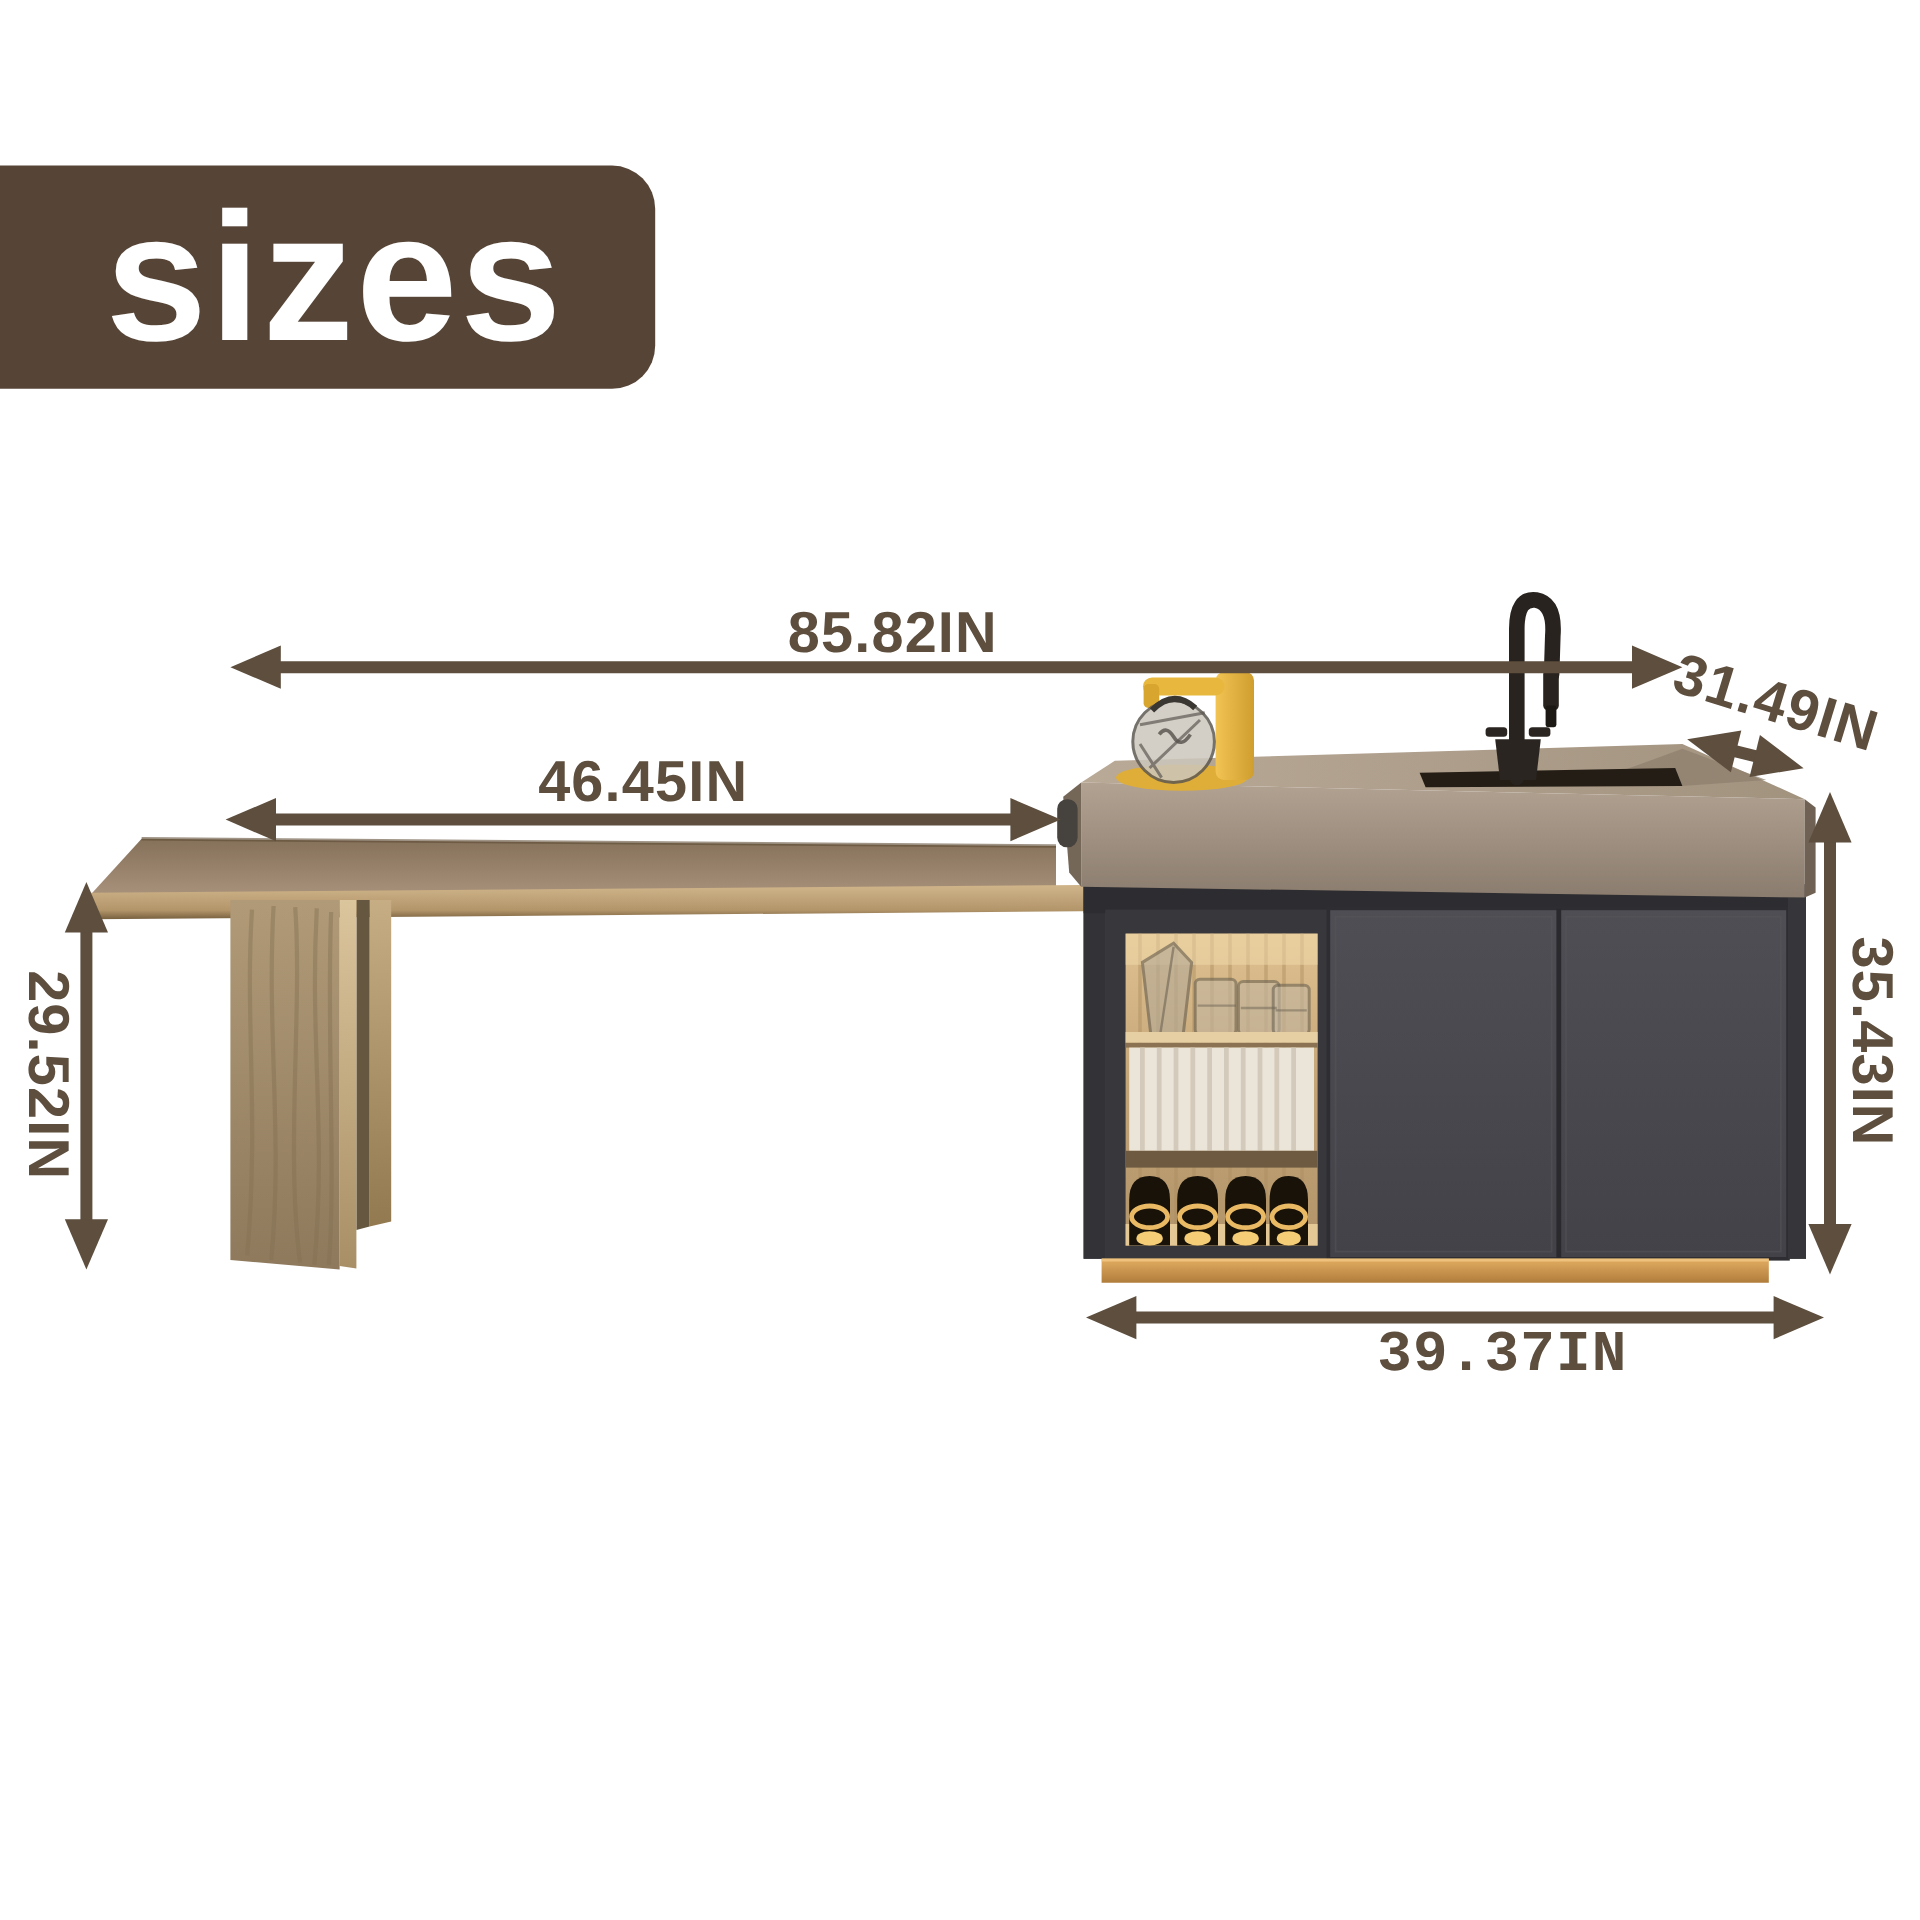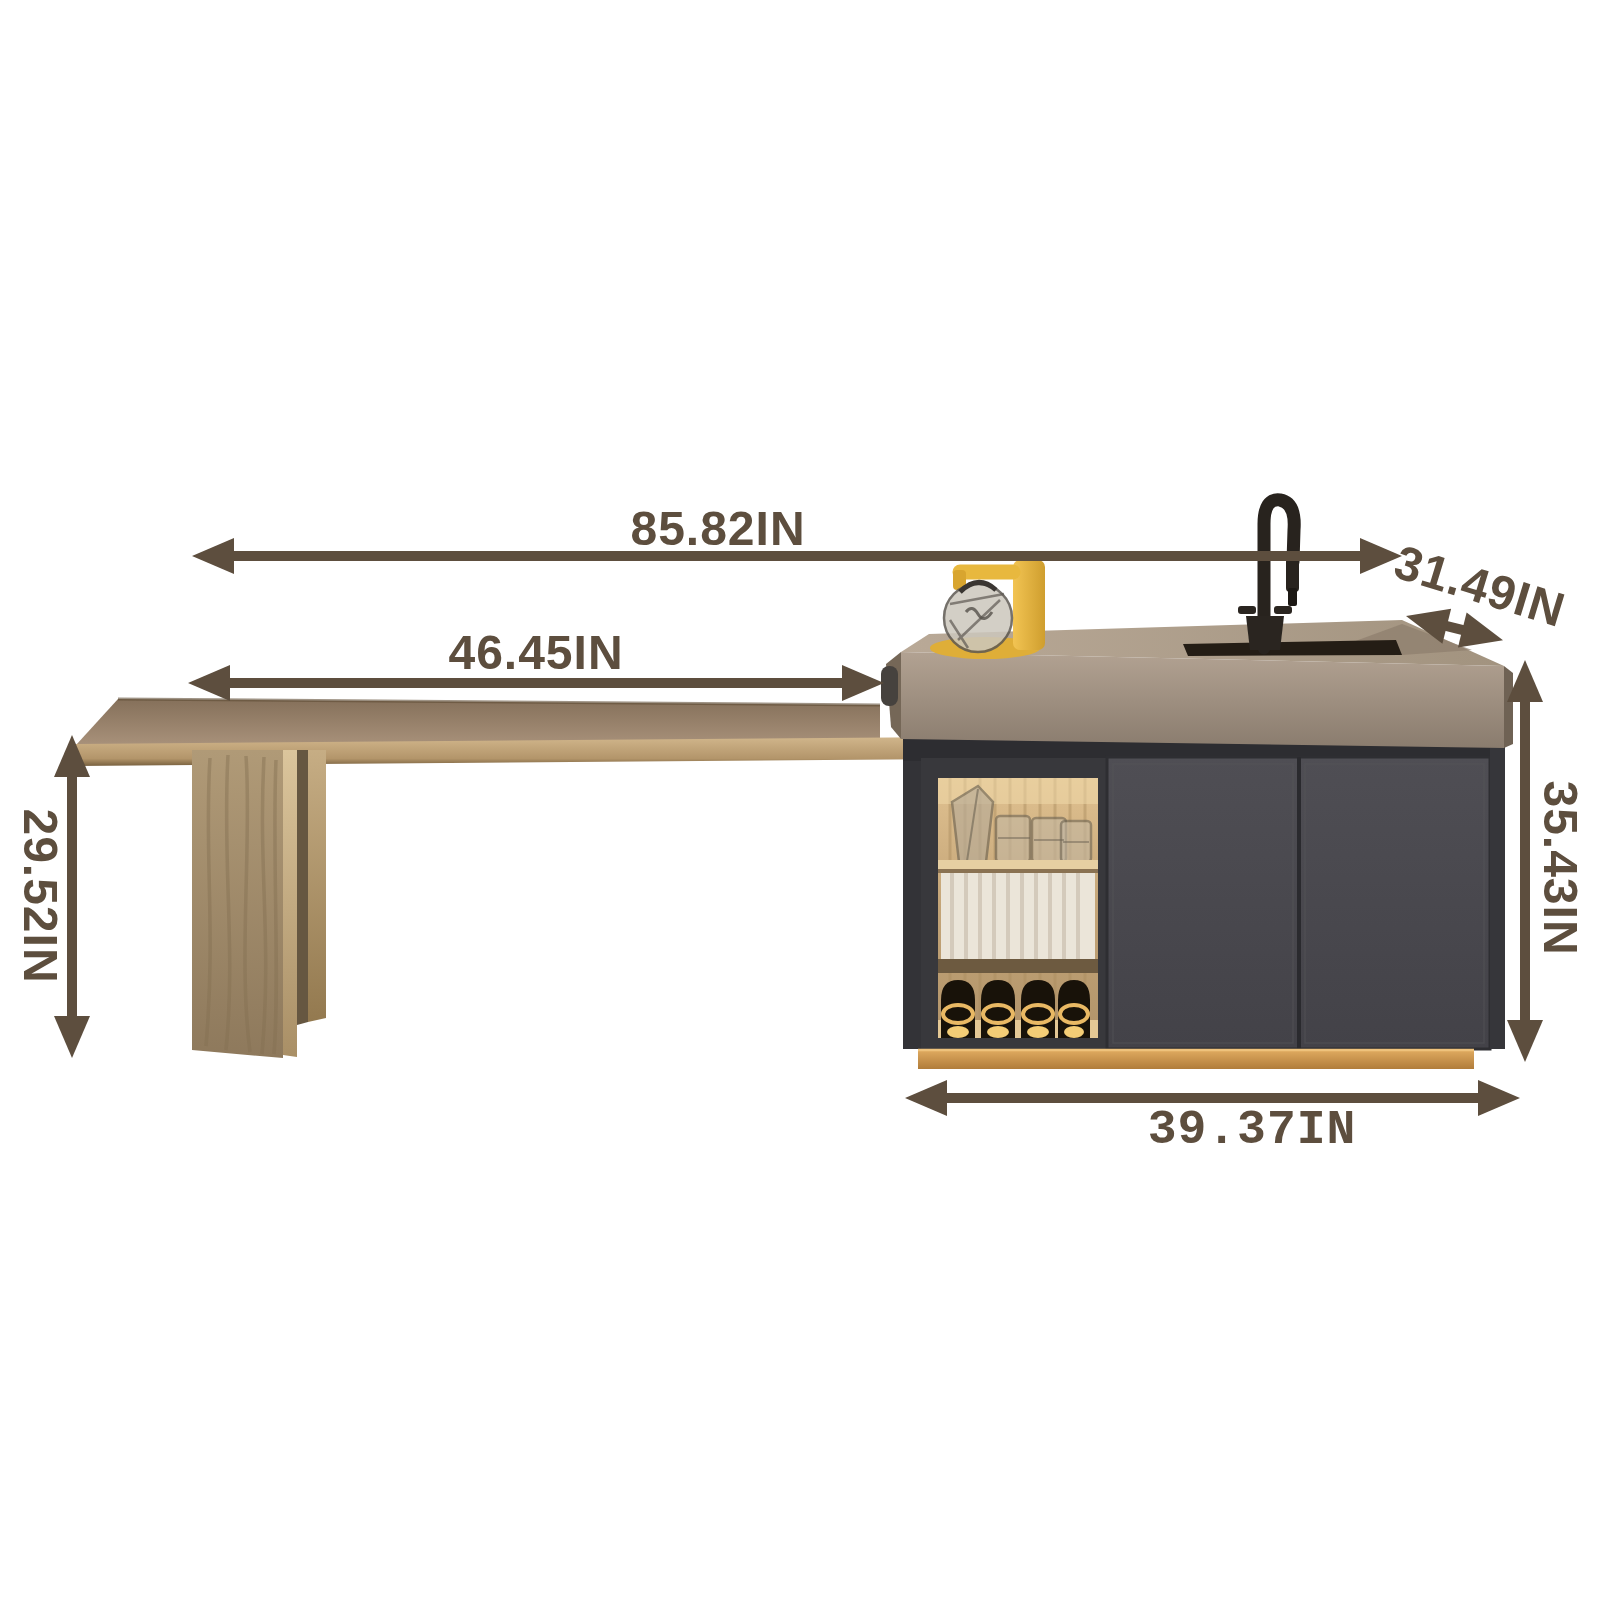--- a/index.html
+++ b/index.html
@@ -230,21 +230,24 @@
         <polygon points="1525,1062 1507,1020 1543,1020" stroke="none"></polygon>
       </g>
       <g>
         <line x1="941" y1="1098" x2="1484" y2="1098" stroke-width="10"></line>
         <polygon points="905,1098 947,1080 947,1116" stroke="none"></polygon>
         <polygon points="1520,1098 1478,1080 1478,1116" stroke="none"></polygon>
       </g>
     </g>
   </svg>
 
-
-  <div class="dim-label" style="left:718px;top:528px;">85.82IN</div>
+  <div class="sizes-badge">
+    <span>sizes</span>
+  </div>
+
+  <div class="dim-label" style="left:744px;top:528px;">85.82IN</div>
   <div class="dim-label" style="left:536px;top:652px;">46.45IN</div>
   <div class="dim-label rot17" style="left:1480px;top:586px;">31.49IN</div>
   <div class="dim-label rot90" style="left:40px;top:896px;">29.52IN</div>
   <div class="dim-label rot90" style="left:1560px;top:868px;">35.43IN</div>
   <div class="dim-label" style="left:1252px;top:1130px;font-family:Liberation Mono, monospace;">39.37IN</div>
 
 </div>
 
 </body></html>

